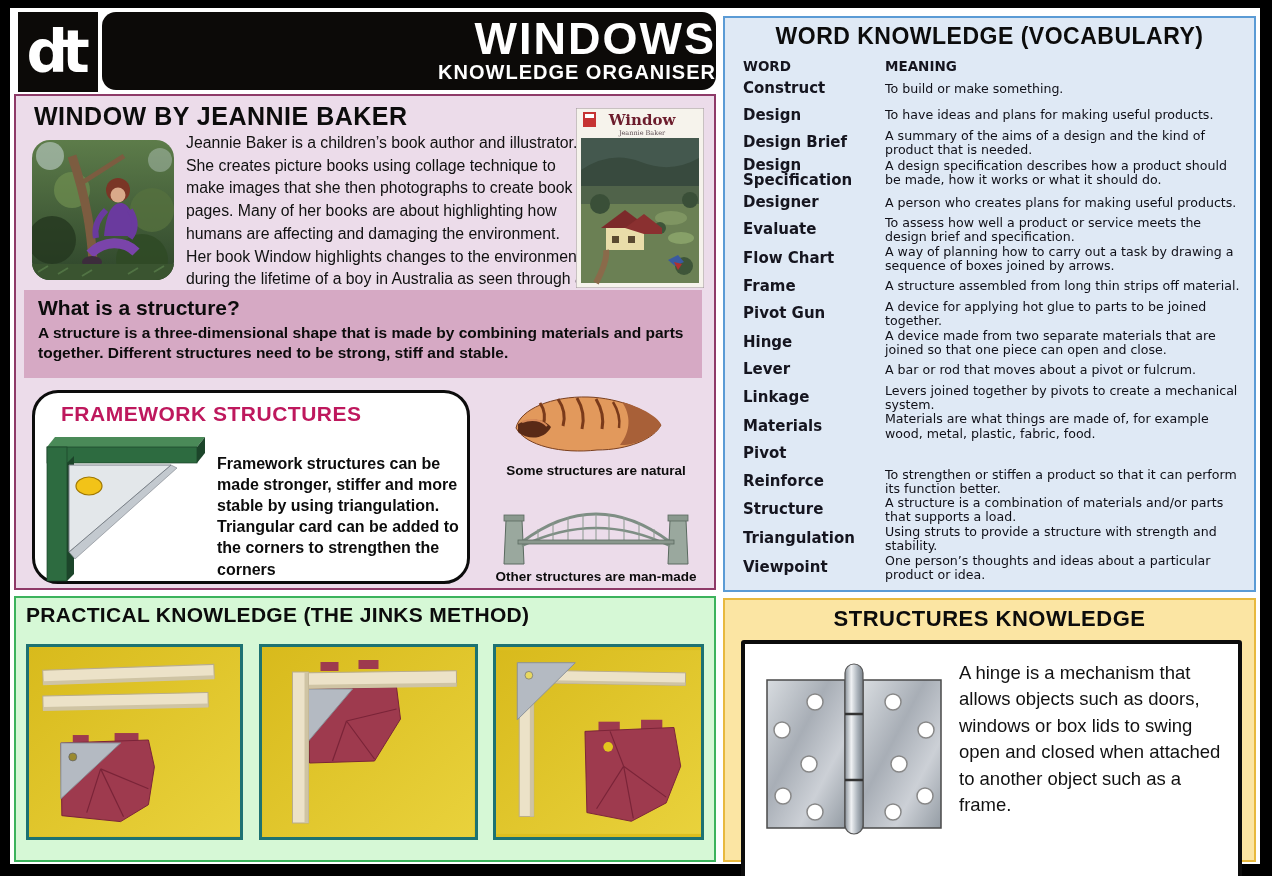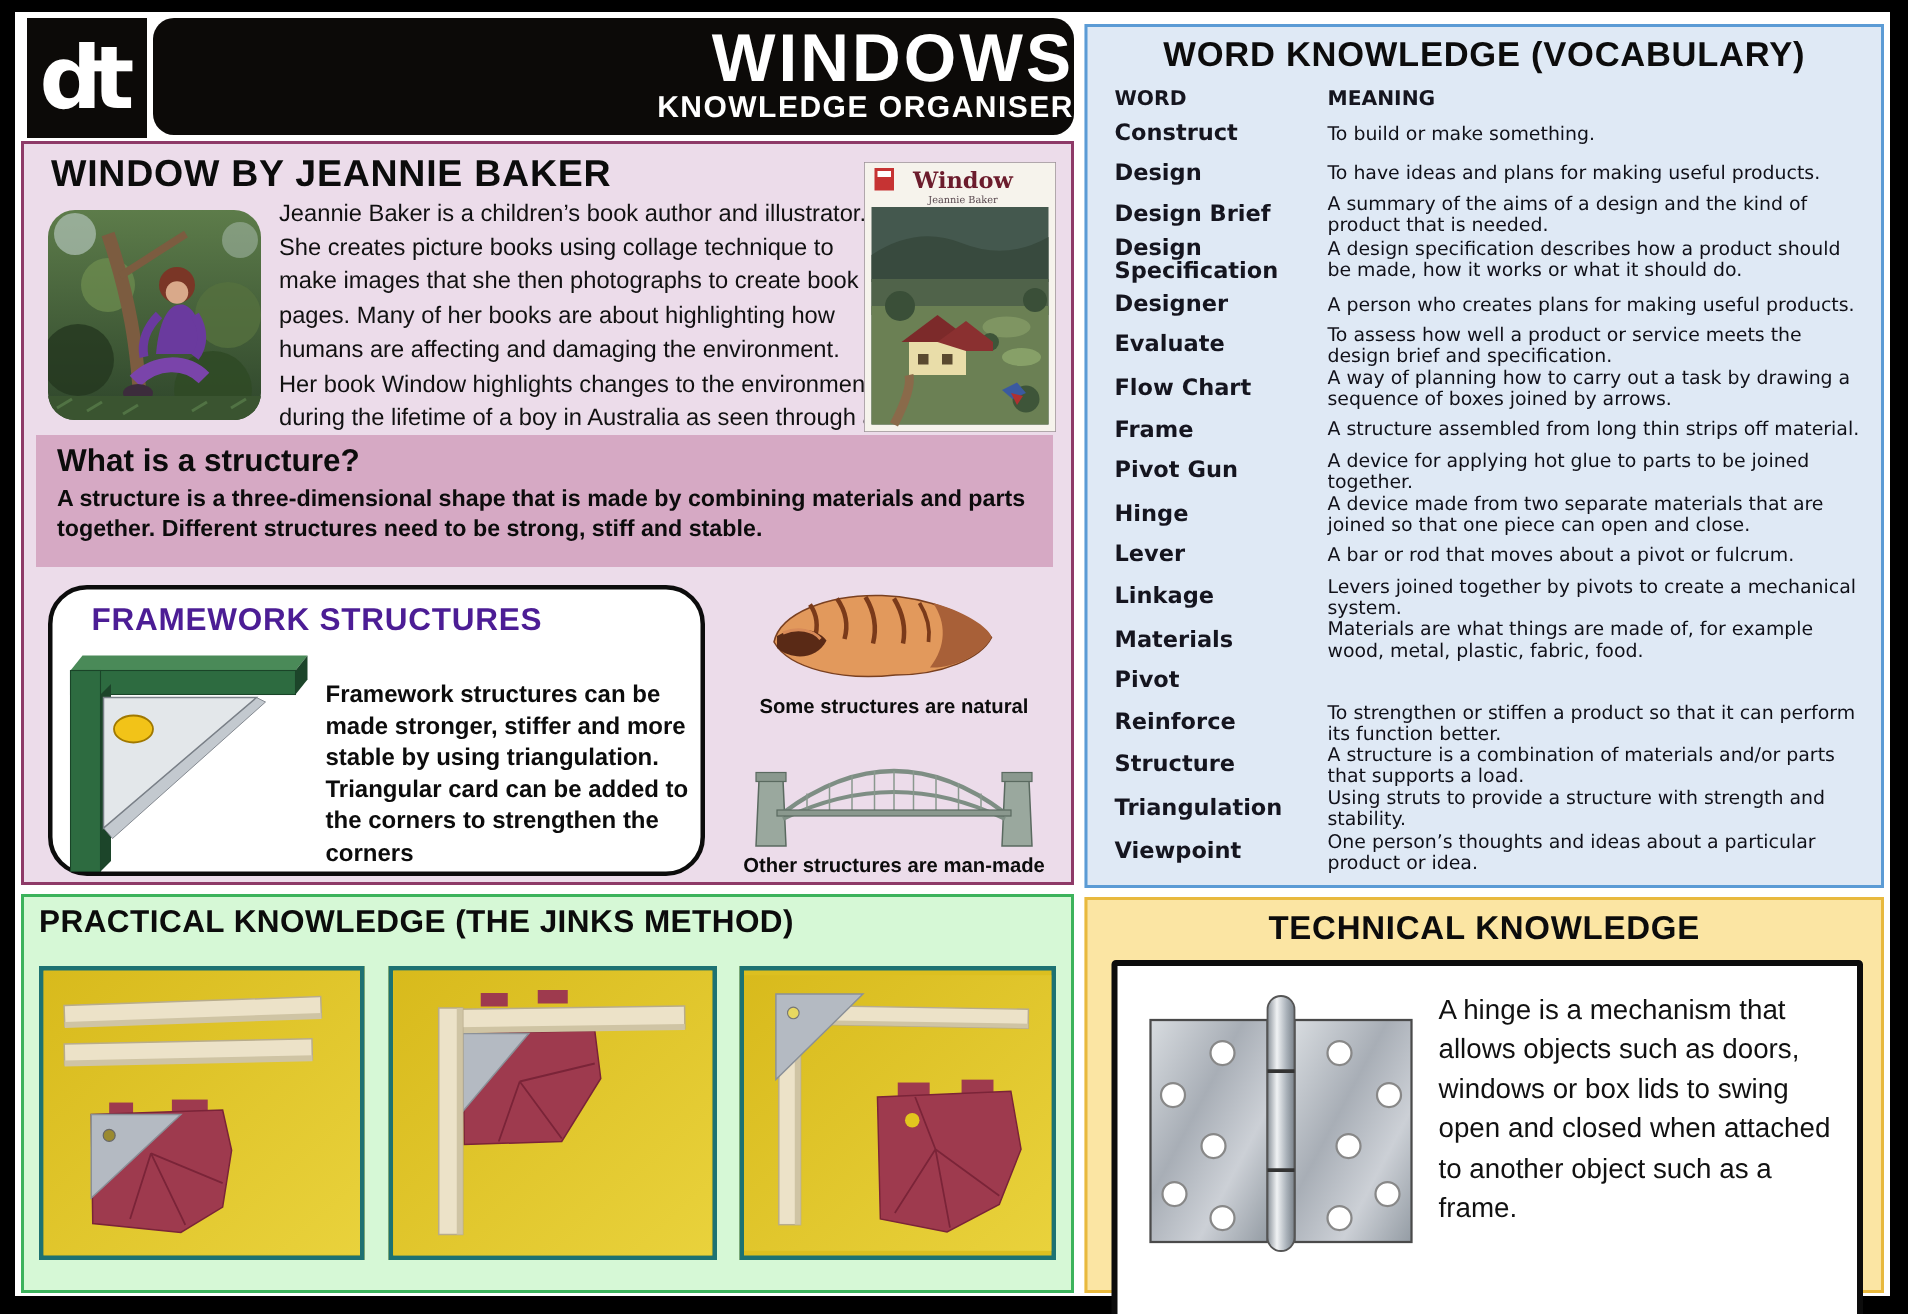--- a/index.html
+++ b/index.html
@@ -25,21 +25,21 @@
 
   
   .pink-heading { left:18px; top:6px; font-size:25px; font-weight:bold; color:#0c0c0c; letter-spacing:.5px; }
   .author-photo { left:16px; top:44px; width:142px; height:140px; border-radius:18px; overflow:hidden; }
   .author-text { left:170px; top:36px; width:398px; font-size:15.8px; line-height:1.44; color:#111; }
   .book-cover { left:560px; top:12px; width:128px; height:180px; }
   .structure-box { left:8px; top:194px; width:678px; height:88px; background:#d6a9c4; padding:6px 14px; }
   .structure-box h3 { font-size:21px; font-weight:bold; color:#0c0c0c; margin-bottom:3px; }
   .structure-box p { font-size:15.5px; font-weight:bold; line-height:1.32; color:#0c0c0c; }
   .framework-box { left:16px; top:294px; width:438px; height:194px; background:#fff; border:3px solid #0c0c0c; border-radius:26px; }
-  .framework-heading { left:26px; top:9px; font-size:21px; font-weight:bold; letter-spacing:.5px; color:#4c1d95; }
+  .framework-heading { left:26px; top:9px; font-size:21px; font-weight:bold; letter-spacing:.5px; color:#be185d; }
   .bracket-svg { left:6px; top:38px; }
   .framework-text { left:182px; top:60px; width:250px; font-size:16px; font-weight:bold; line-height:1.32; color:#0c0c0c; }
   .shell-svg { left:494px; top:296px; }
   .caption { text-align:center; font-weight:bold; font-size:13.5px; color:#0c0c0c; }
   .cap-natural { left:468px; top:367px; width:224px; }
   .bridge-svg { left:478px; top:388px; }
   .cap-manmade { left:460px; top:473px; width:240px; }
 
   
   .green-heading { left:10px; top:5px; font-size:21px; font-weight:bold; color:#0c0c0c; letter-spacing:.3px; }
@@ -349,21 +349,21 @@
       <rect x="106" y="74" width="22" height="10" fill="#9e3a4e"></rect>
       <rect x="150" y="72" width="22" height="10" fill="#9e3a4e"></rect>
       <polygon points="92,84 184,80 191,120 176,158 140,177 94,168" fill="#9e3a4e" stroke="#7a2438" stroke-width="1"></polygon>
       <path d="M132,120 L142,174 M132,120 L104,164 M132,120 L176,152 M132,120 L118,84" stroke="#7a2438" stroke-width="1.2" fill="none"></path>
       <circle cx="116" cy="100" r="5" fill="#e2c61e"></circle>
     </svg>
   </div>
 </div>
 
 <div class="abs panel-yellow">
-  <div class="abs yellow-heading">TECHNICAL KNOWLEDGE</div>
+  <div class="abs yellow-heading">STRUCTURES KNOWLEDGE</div>
   <div class="abs hinge-box">
     <svg class="abs hinge-svg" width="190" height="182" viewBox="0 0 190 182">
       <defs>
         <linearGradient id="mg1" x1="0" y1="0" x2="1" y2="1">
           <stop offset="0" stop-color="#d8dce0"></stop>
             <stop offset=".4" stop-color="#a8aeb6"></stop>
           <stop offset=".7" stop-color="#ccd0d6"></stop>
             <stop offset="1" stop-color="#949ca4"></stop>
         </linearGradient>
         <linearGradient id="bg1" x1="0" y1="0" x2="1" y2="0">

